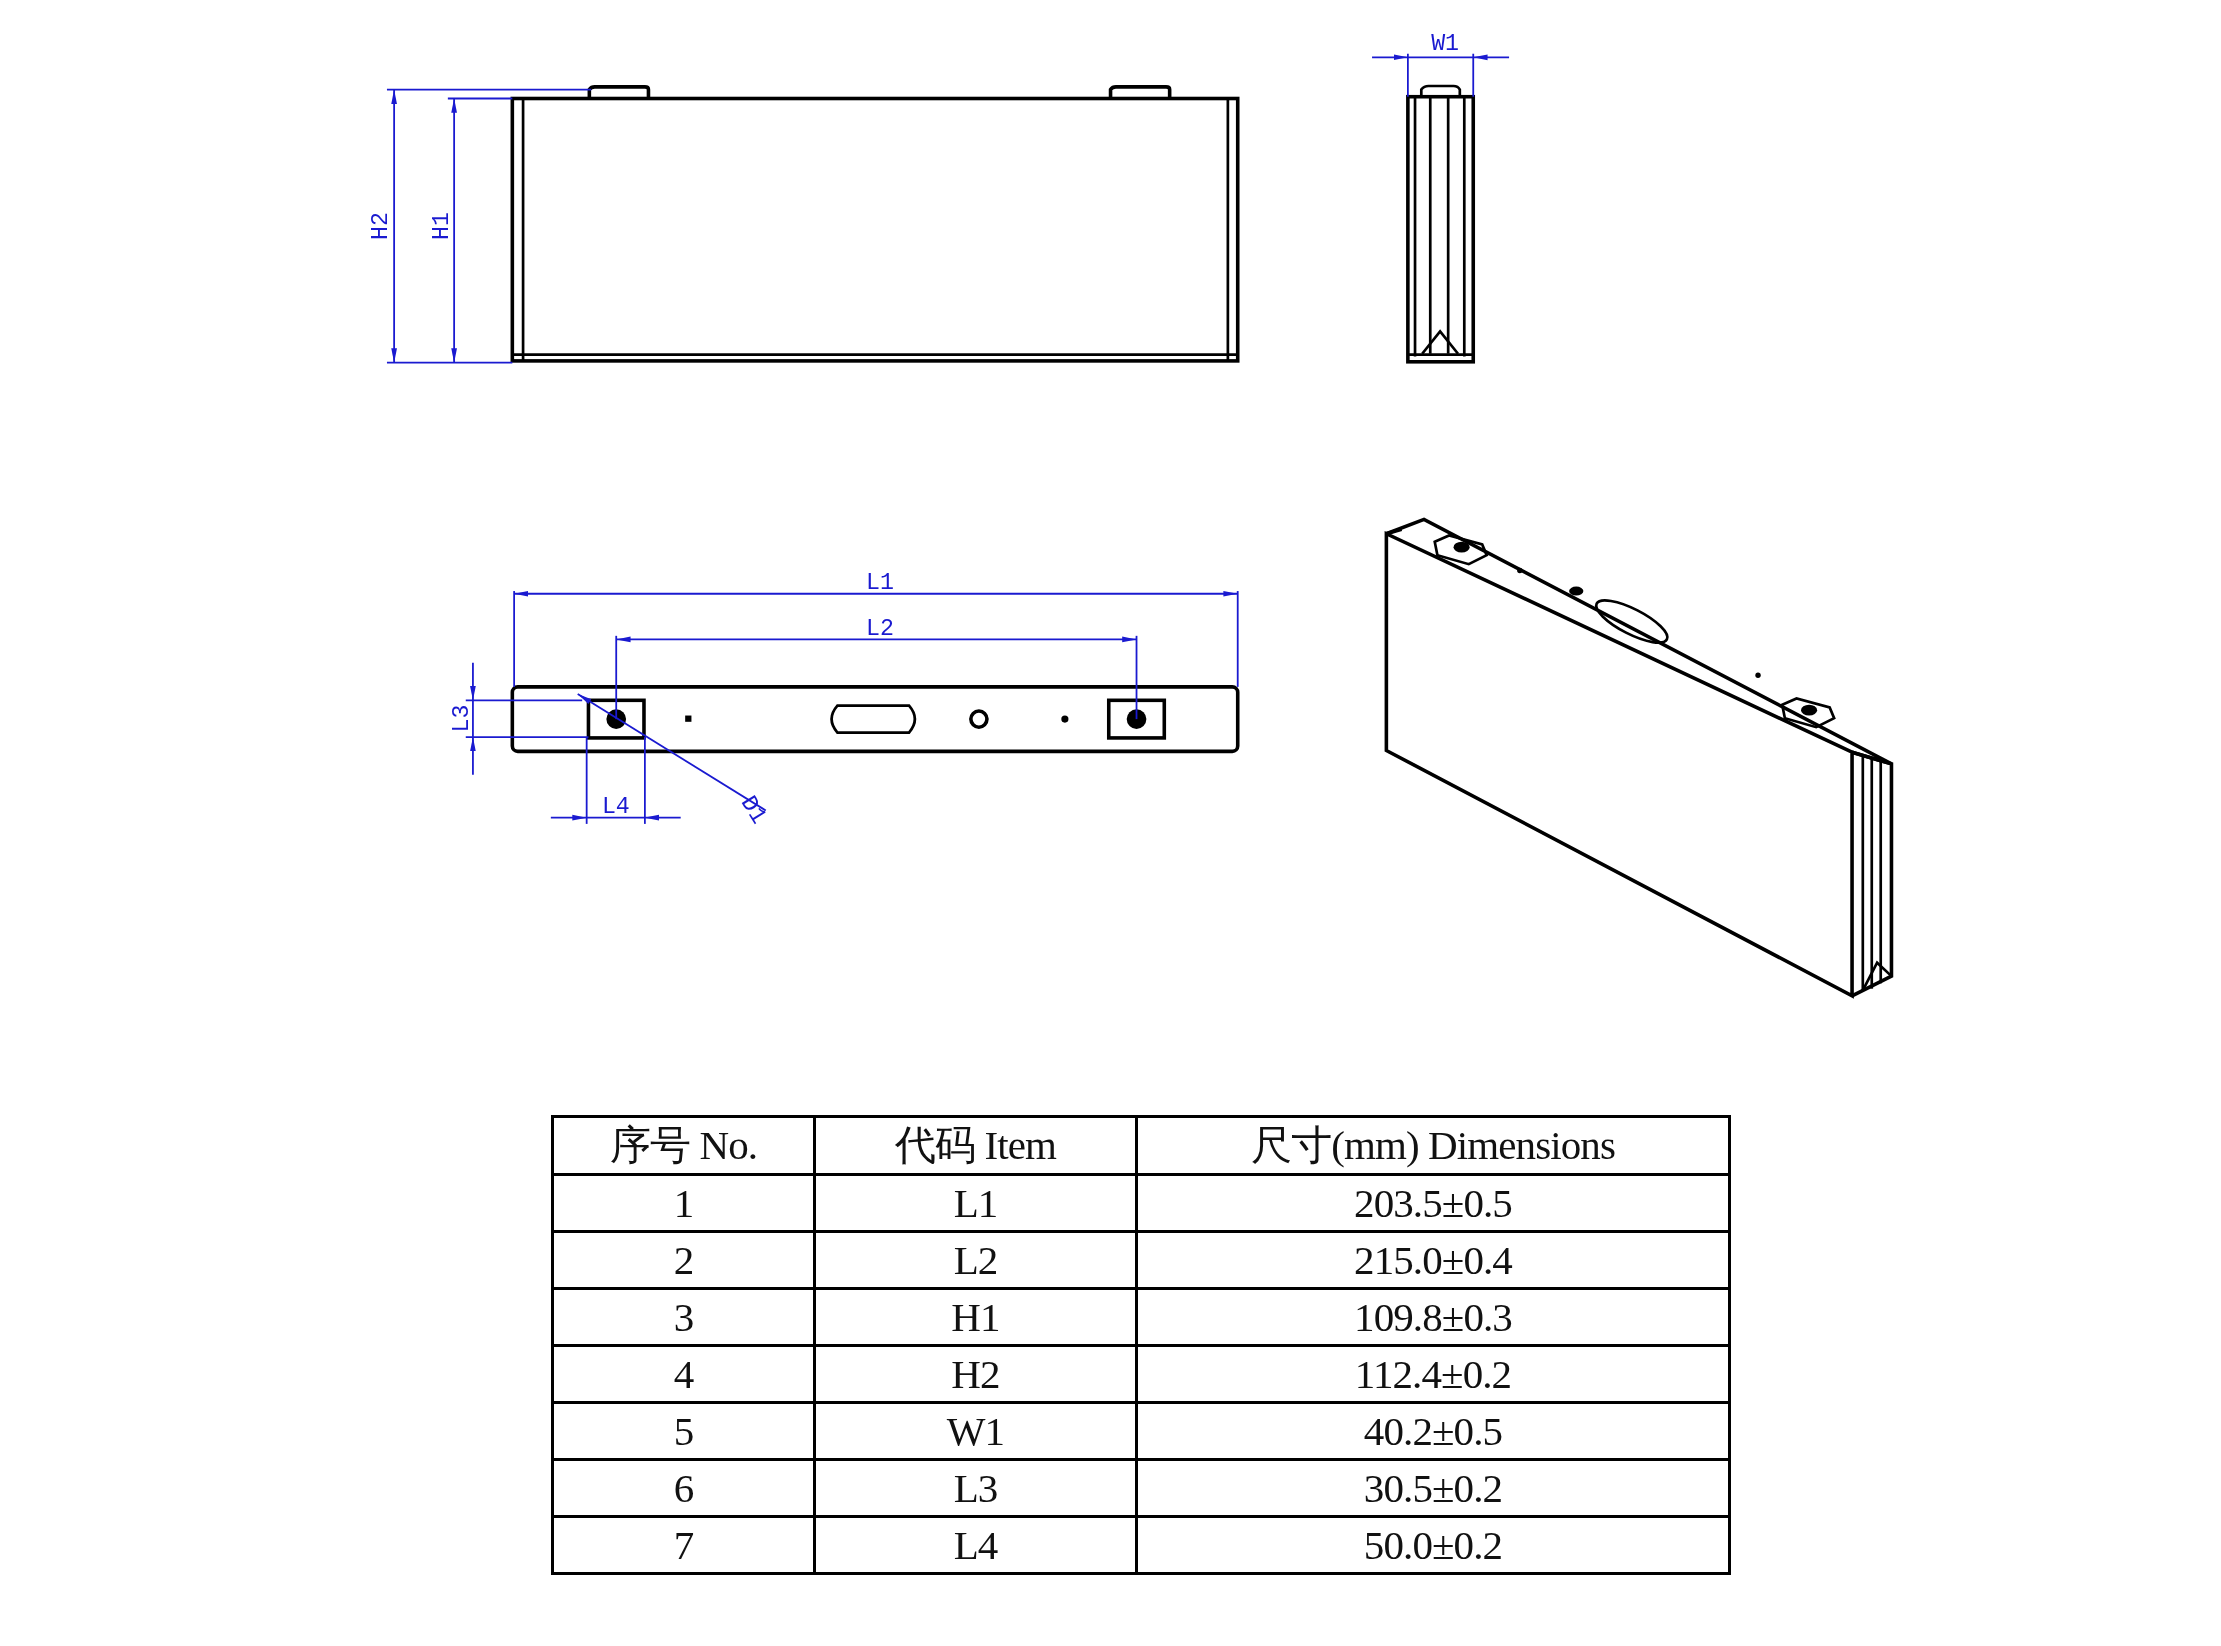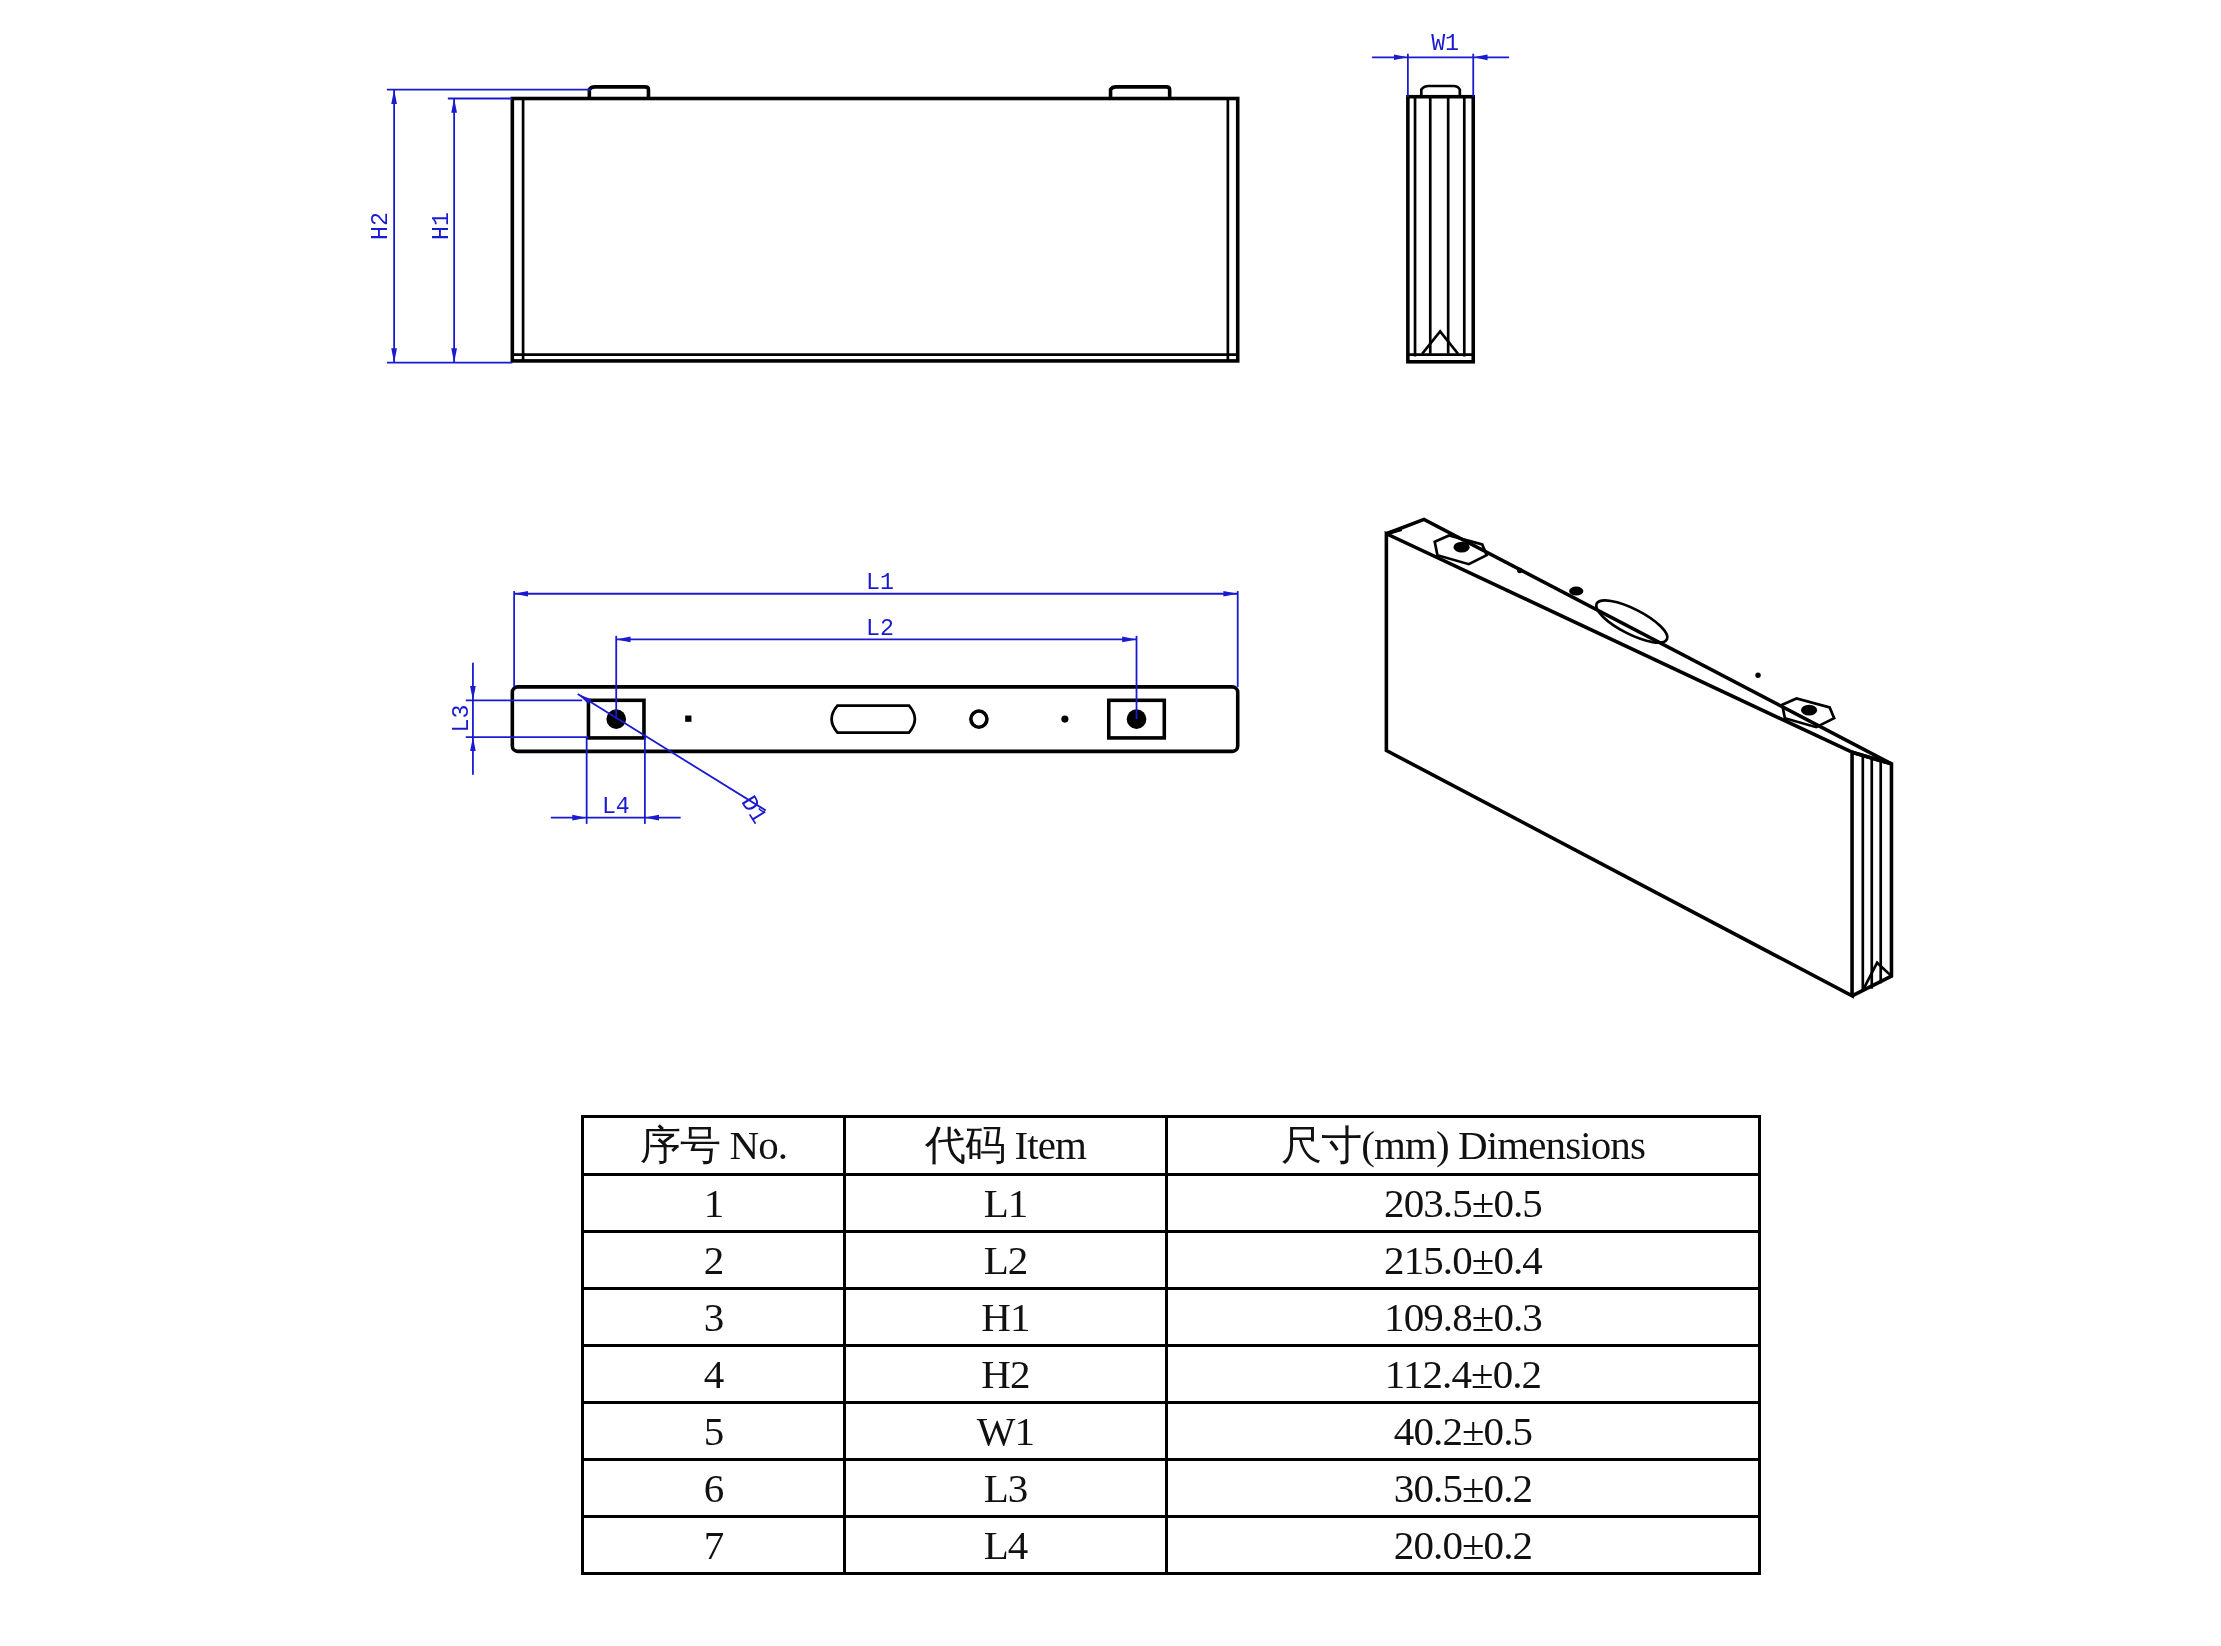--- a/index.html
+++ b/index.html
@@ -1,20 +1,20 @@
 <!DOCTYPE html>
 <html style="font-size:14.3px"><head>
 <meta charset="utf-8">
 <style>
   html, body { margin: 0; padding: 0; background: #ffffff; }
   body { width: 2222px; height: 1646px; position: relative; overflow: hidden;
          font-family: "Liberation Serif", "DejaVu Serif", serif; }
   #drawing { position: absolute; left: 0; top: 0; width: 2222px; height: 1646px; }
   .dimlabel { font-family: "Liberation Mono", "DejaVu Sans Mono", monospace; font-size: 26px; fill: #1a1ad0; }
-  table.spec { position: absolute; left: 581px; top: 1115px; width: 1176px;
+  table.spec { position: absolute; left: 551px; top: 1115px; width: 1176px;
                border-collapse: collapse; table-layout: fixed; }
   table.spec td, table.spec th { border: 3.6px solid #000; height: 54px; padding: 0;
                text-align: center; vertical-align: middle; font-weight: normal;
                font-size: 41px; color: #111; font-family: "Liberation Serif", "DejaVu Serif", serif;
                letter-spacing: -0.9px; }
   col.c1 { width: 262px; } col.c2 { width: 322px; } col.c3 { width: 593px; }
 </style>
 </head>
 <body>
 
@@ -169,17 +169,17 @@
       <td>40.2±0.5</td>
     </tr>
     <tr>
       <td>6</td>
       <td>L3</td>
       <td>30.5±0.2</td>
     </tr>
     <tr>
       <td>7</td>
       <td>L4</td>
-      <td>20.0±0.2</td>
+      <td>50.0±0.2</td>
     </tr>
   </tbody>
 </table>
 
 
 </body></html>

